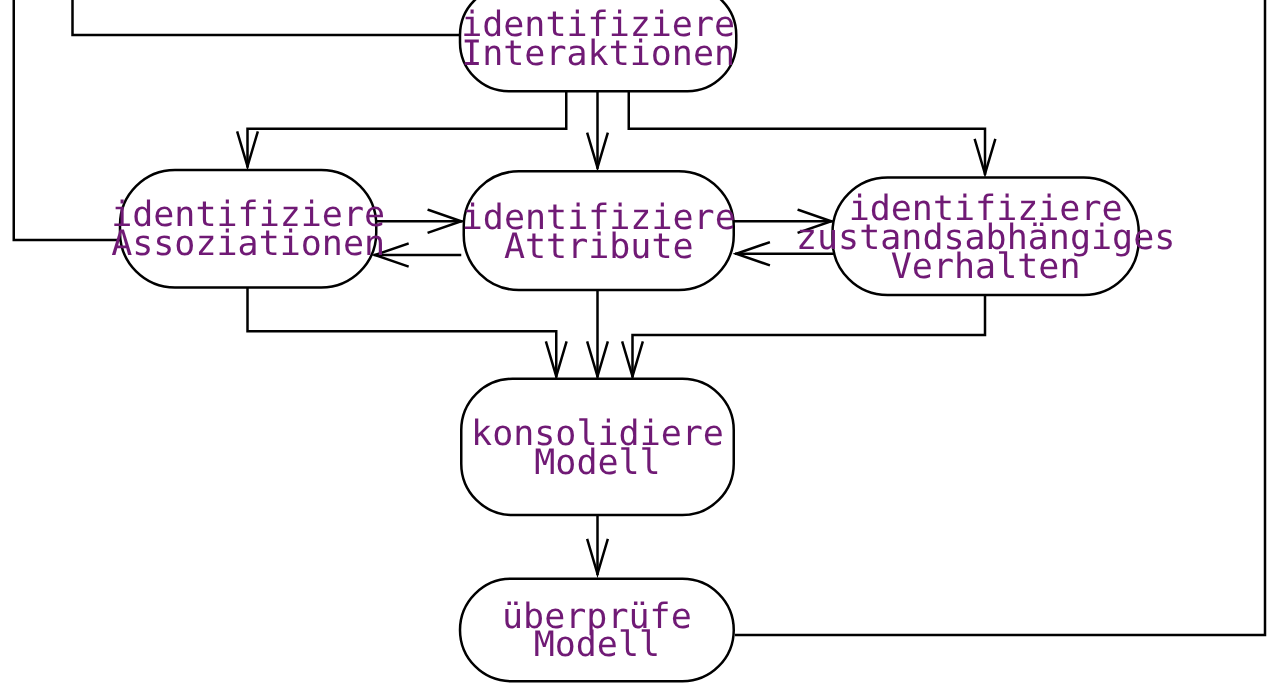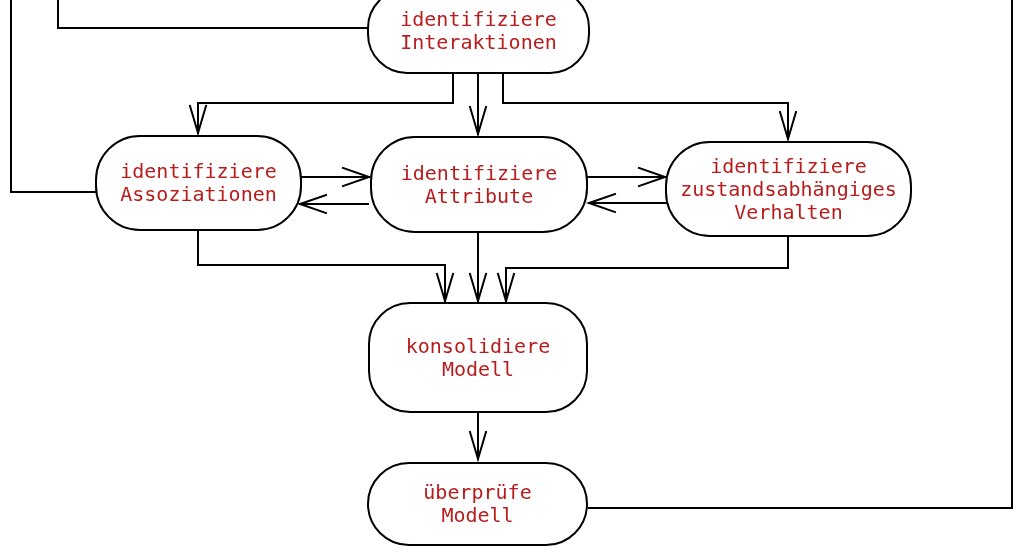--- a/index.html
+++ b/index.html
@@ -28,23 +28,23 @@
     box-sizing: border-box;
     border: 2px solid #000000;
     background: #ffffff;
     display: flex;
     align-items: center;
     justify-content: center;
   }
   .node-label {
     white-space: pre-line;
     text-align: center;
-    font-size: 20px;
+    font-size: 28px;
     line-height: 23px;
-    color: #b91c1c;
+    color: #701a75;
   }
   .n0 { left: 367px; top: -12px; width: 223px; height: 86px;  border-radius: 40px; }
   .n1 { left: 95px;  top: 135px; width: 207px; height: 96px;  border-radius: 45px; }
   .n2 { left: 370px; top: 136px; width: 218px; height: 97px;  border-radius: 45px; }
   .n3 { left: 665px; top: 141px; width: 247px; height: 96px;  border-radius: 45px; }
   .n4 { left: 368px; top: 302px; width: 220px; height: 111px;  border-radius: 42px; }
   .n5 { left: 367px; top: 462px; width: 221px; height: 84px;  border-radius: 42px; }
 </style>
 </head>
 <body>

